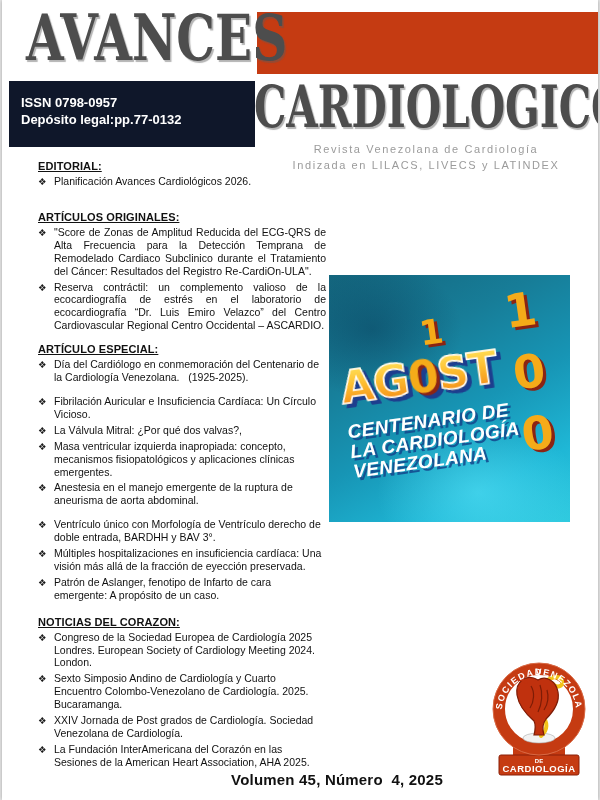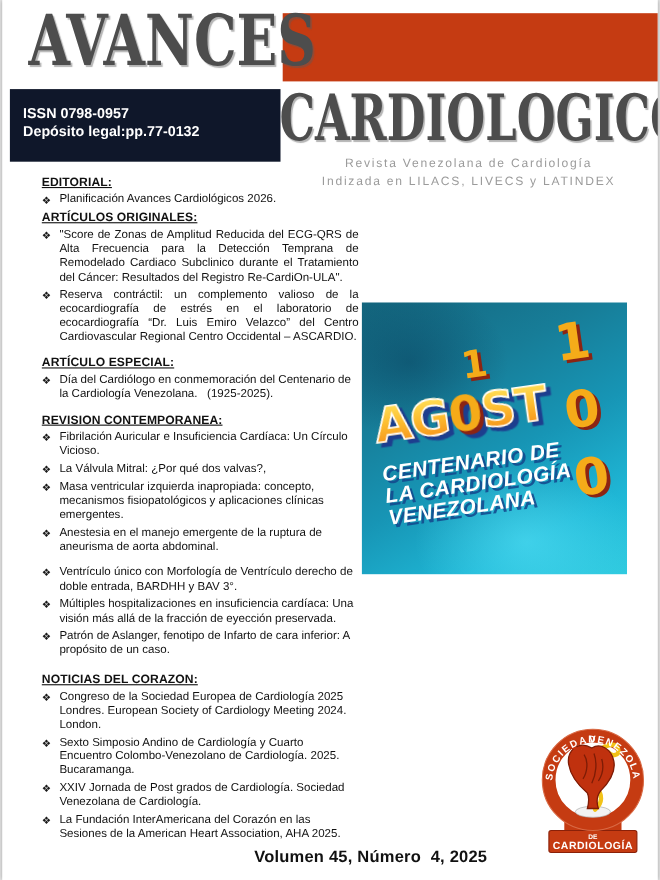--- a/index.html
+++ b/index.html
@@ -42,21 +42,21 @@
   .toc { position:absolute; left:36px; top:160px; width:288px; color:#111; }
   .sec-title {
     font-size:11px; font-weight:bold; text-decoration:underline;
     letter-spacing:.1px; margin:0 0 3px 0;
   }
   .item { display:flex; margin:0 0 3px 0; }
   .bullet { flex:0 0 16px; font-size:9.5px; padding-top:1px; color:#1a1a1a; }
   .item-text { flex:1; font-size:10.5px; line-height:12.9px; }
   .justify .item-text { text-align:justify; }
   .section { margin-bottom:11px; }
-  .section.s1 { margin-bottom:4px; }
+  .section.s1 { margin-bottom:23px; }
   .section.s5 { margin-bottom:14px; }
   .section.s6 { margin-bottom:0; }
 
   
   .poster {
     position:absolute; left:327px; top:275px; width:241px; height:247px;
     overflow:hidden;
     background:
       radial-gradient(ellipse 70% 50% at 62% 88%, rgba(90,230,250,.55), rgba(90,230,250,0) 60%),
       radial-gradient(ellipse 60% 45% at 18% 22%, rgba(4,45,75,.38), rgba(4,45,75,0) 62%),
@@ -142,21 +142,20 @@
 
     <div class="section s3">
       <div class="sec-title">ARTÍCULO ESPECIAL:</div>
       <div class="item">
         <span class="bullet">❖</span>
         <span class="item-text">Día del Cardiólogo en conmemoración del Centenario de la Cardiología Venezolana.&nbsp;&nbsp; (1925-2025).</span>
       </div>
     </div>
 
     <div class="section s4">
-      <div class="sec-title">REVISION CONTEMPORANEA:</div>
       <div class="item">
         <span class="bullet">❖</span>
         <span class="item-text">Fibrilación Auricular e Insuficiencia Cardíaca: Un Círculo Vicioso.</span>
       </div>
       <div class="item">
         <span class="bullet">❖</span>
         <span class="item-text">La Válvula Mitral: ¿Por qué dos valvas?,</span>
       </div>
       <div class="item">
         <span class="bullet">❖</span>
@@ -172,21 +171,21 @@
       <div class="item">
         <span class="bullet">❖</span>
         <span class="item-text">Ventrículo único con Morfología de Ventrículo derecho de doble entrada, BARDHH y BAV 3°.</span>
       </div>
       <div class="item">
         <span class="bullet">❖</span>
         <span class="item-text">Múltiples hospitalizaciones en insuficiencia cardíaca: Una visión más allá de la fracción de eyección preservada.</span>
       </div>
       <div class="item">
         <span class="bullet">❖</span>
-        <span class="item-text">Patrón de Aslanger, fenotipo de Infarto de cara inferior: A propósito de un caso.</span>
+        <span class="item-text">Patrón de Aslanger, fenotipo de Infarto de cara emergente: A propósito de un caso.</span>
       </div>
     </div>
 
     <div class="section s6">
       <div class="sec-title">NOTICIAS DEL CORAZON:</div>
       <div class="item">
         <span class="bullet">❖</span>
         <span class="item-text">Congreso de la Sociedad Europea de Cardiología 2025 Londres. European Society of Cardiology Meeting 2024. London.</span>
       </div>
       <div class="item">

